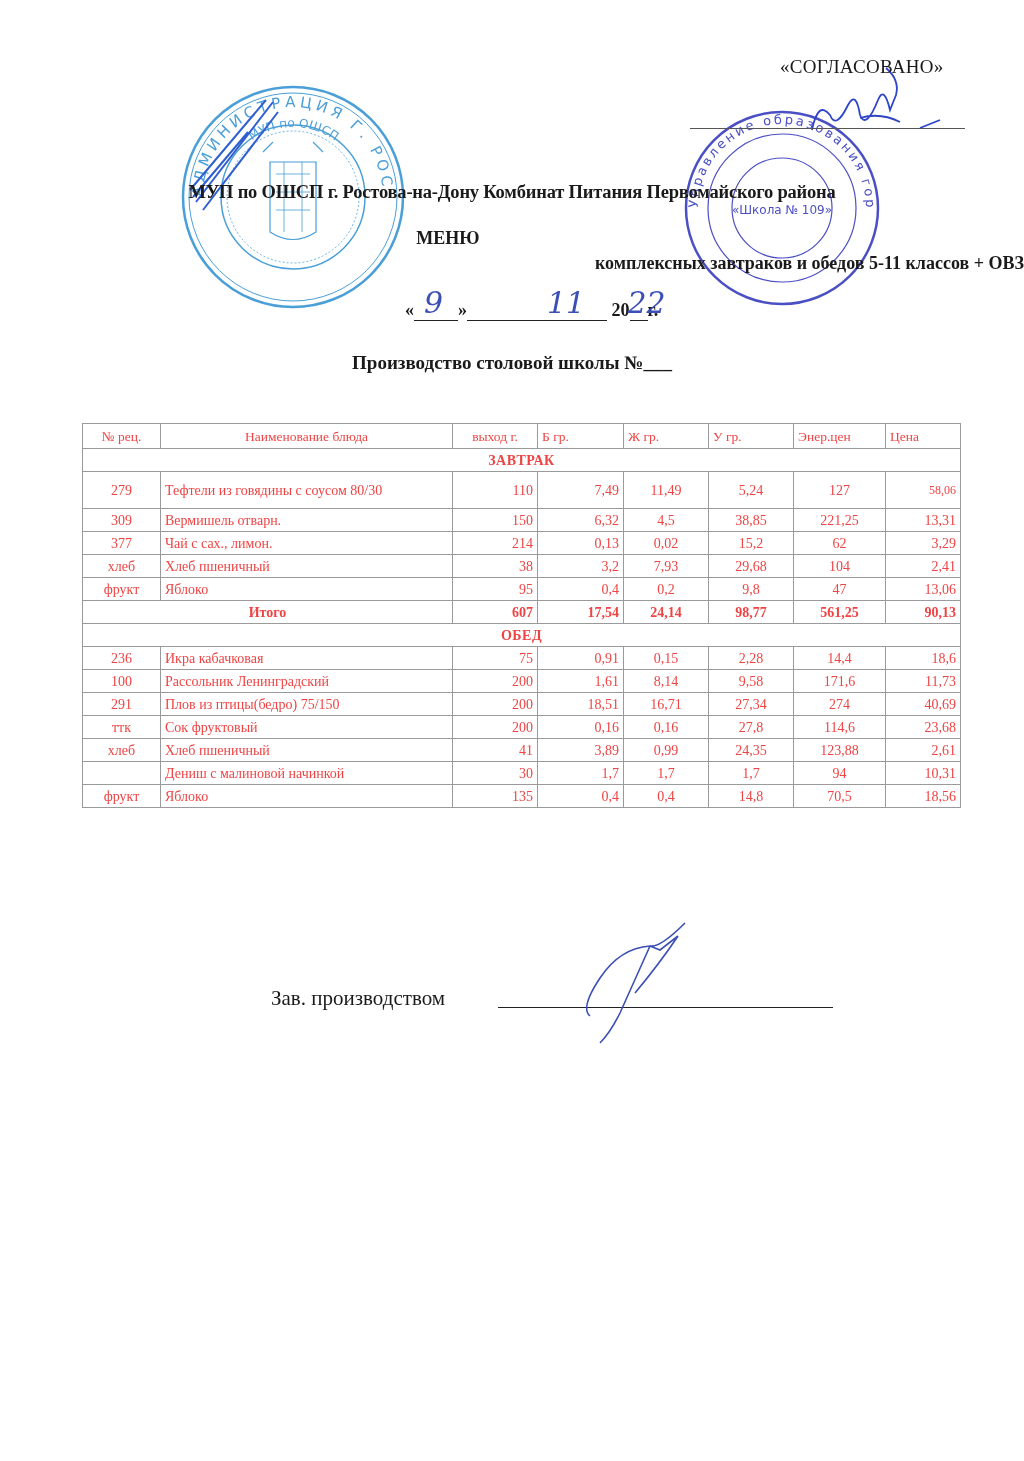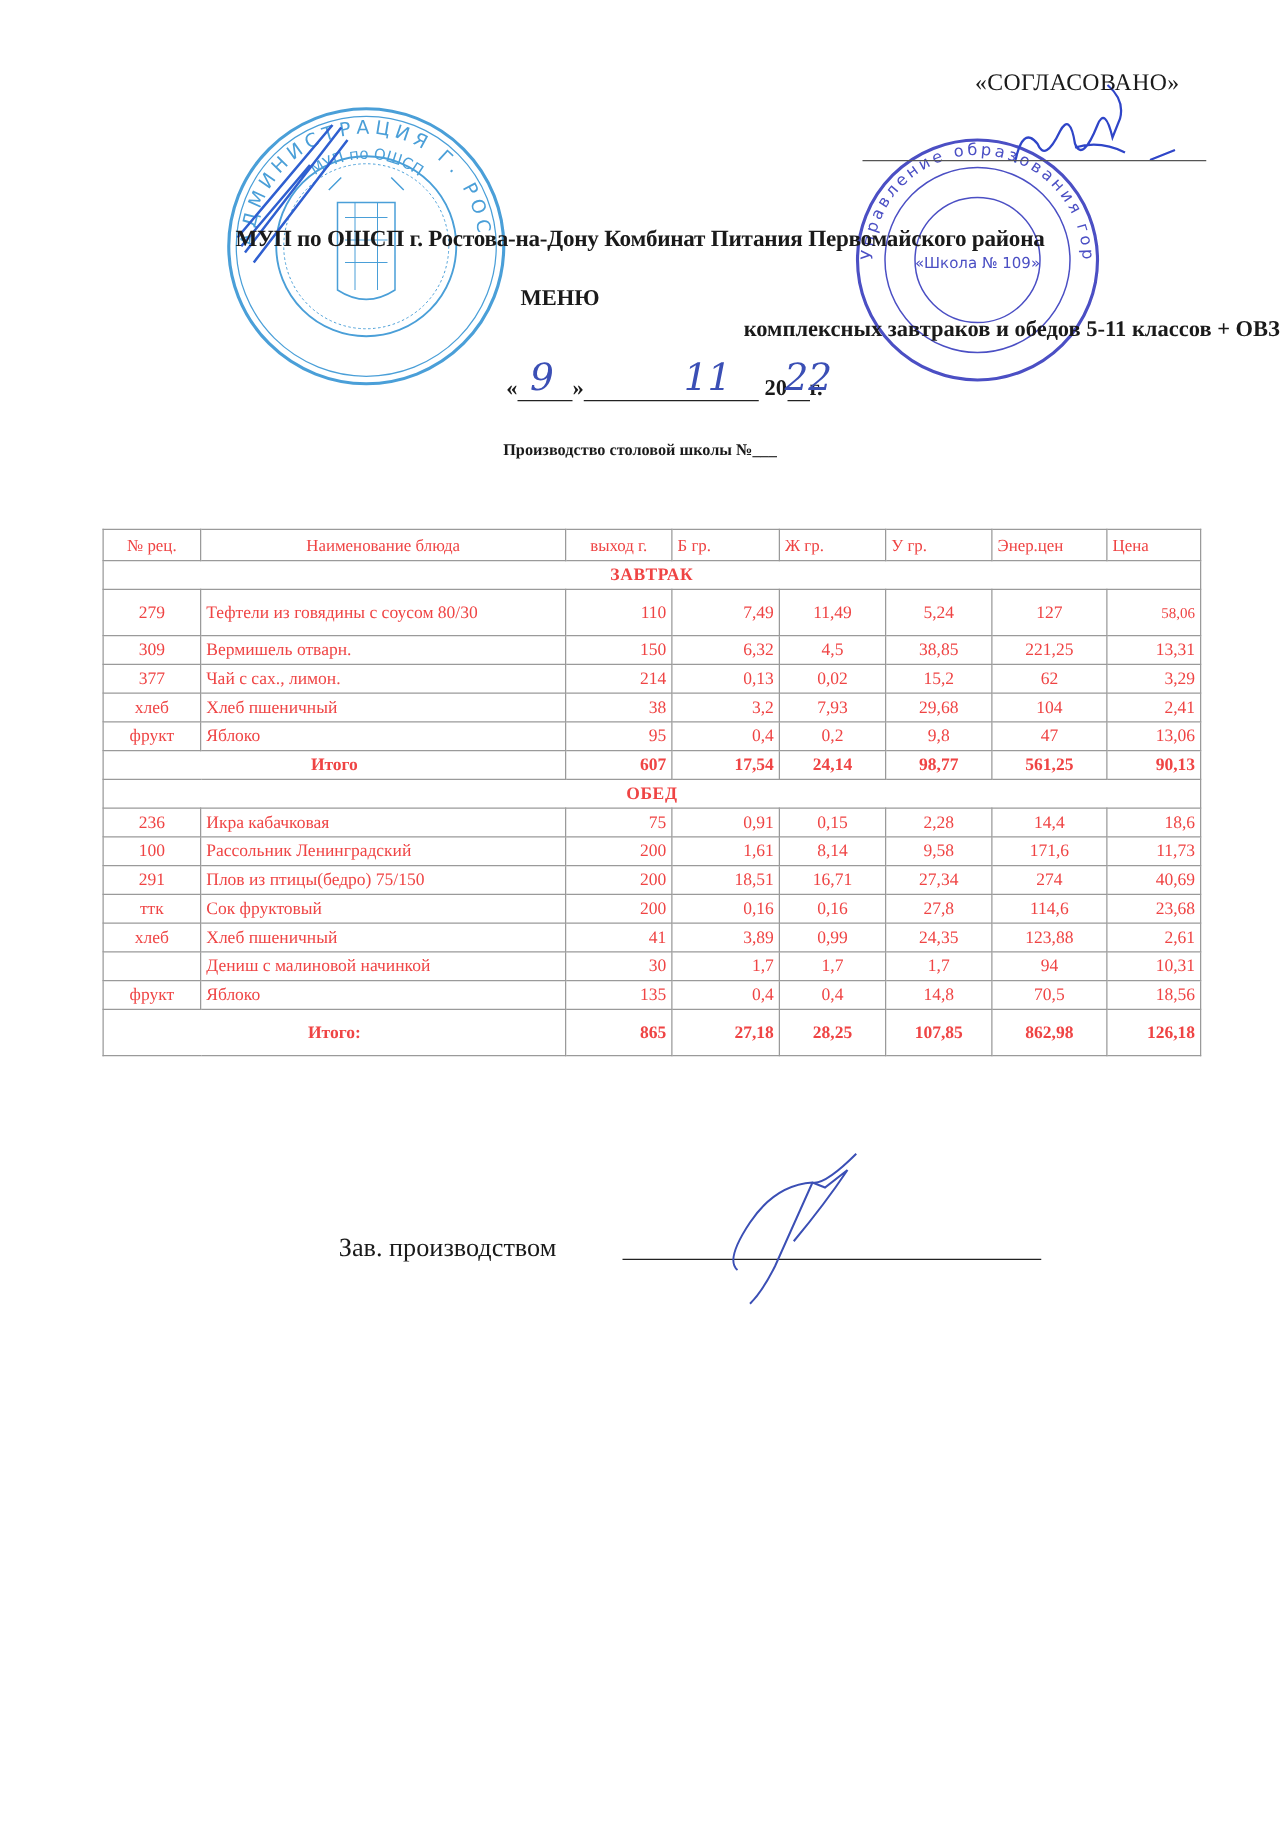--- a/index.html
+++ b/index.html
@@ -9,21 +9,21 @@
   }
   .abs { position: absolute; }
   .agreed { left: 780px; top: 56px; font-size: 19px; letter-spacing: 0.3px; }
   .agreed-line { left: 690px; top: 128px; width: 275px; border-top: 1px solid #555; }
   .org { left: 0; width: 1024px; top: 182px; text-align: center; font-size: 18.5px; font-weight: bold; font-stretch: condensed; letter-spacing: -0.2px; }
   .menu-title { left: 0; width: 896px; top: 228px; text-align: center; font-size: 18px; font-weight: bold; }
   .menu-sub { left: 0; width: 1024px; top: 253px; text-align: right; font-size: 18px; font-weight: bold; }
   .date-line { left: 405px; top: 300px; font-size: 18px; font-weight: bold; }
   .date-line .blank { display: inline-block; border-bottom: 1.5px solid #222; height: 18px; vertical-align: bottom; position: relative; }
   .hw { position: absolute; bottom: 0px; font-family: "DejaVu Serif", serif; font-style: italic; font-weight: normal; color: #3b4fb5; font-size: 30px; }
-  .production { left: 0; width: 1024px; top: 352px; text-align: center; font-size: 13px; font-weight: bold; }
+  .production { left: 0; width: 1024px; top: 352px; text-align: center; font-size: 19px; font-weight: bold; }
 
   table.menu {
     position: absolute; left: 82px; top: 423px; width: 878px;
     border-collapse: collapse; table-layout: fixed;
     font-size: 14px; color: #ef4444;
   }
   table.menu td, table.menu th {
     border: 1px solid #9a9a9a; padding: 0 4px; height: 22px; line-height: 15px;
     font-weight: normal; vertical-align: middle; overflow: hidden;
   }
@@ -254,29 +254,20 @@
     <tr>
       <td class="c">фрукт</td>
       <td class="l">Яблоко</td>
       <td class="r">135</td>
       <td class="r">0,4</td>
       <td class="c">0,4</td>
       <td class="c">14,8</td>
       <td class="c">70,5</td>
       <td class="r">18,56</td>
     </tr>
-    <tr class="total tall">
-      <td colspan="2" class="c">Итого:</td>
-      <td class="r">865</td>
-      <td class="r">27,18</td>
-      <td class="c">28,25</td>
-      <td class="c">107,85</td>
-      <td class="c">862,98</td>
-      <td class="r">126,18</td>
-    </tr>
   </tbody>
 </table>
 
 <div class="abs sign-label">Зав. производством</div>
 <div class="abs sign-line"></div>
 
 <svg class="sig" style="left:560px;top:918px" width="150" height="130" viewBox="0 0 150 130">
   <path d="M30 98 Q20 90 40 60 Q60 30 90 28 L100 32 L118 18 M90 28 Q80 50 60 95 Q50 115 40 125 M118 18 Q100 45 75 75 M125 5 Q100 30 90 28" stroke="#3b4fb5" stroke-width="1.6" fill="none"></path>
 </svg>
 

